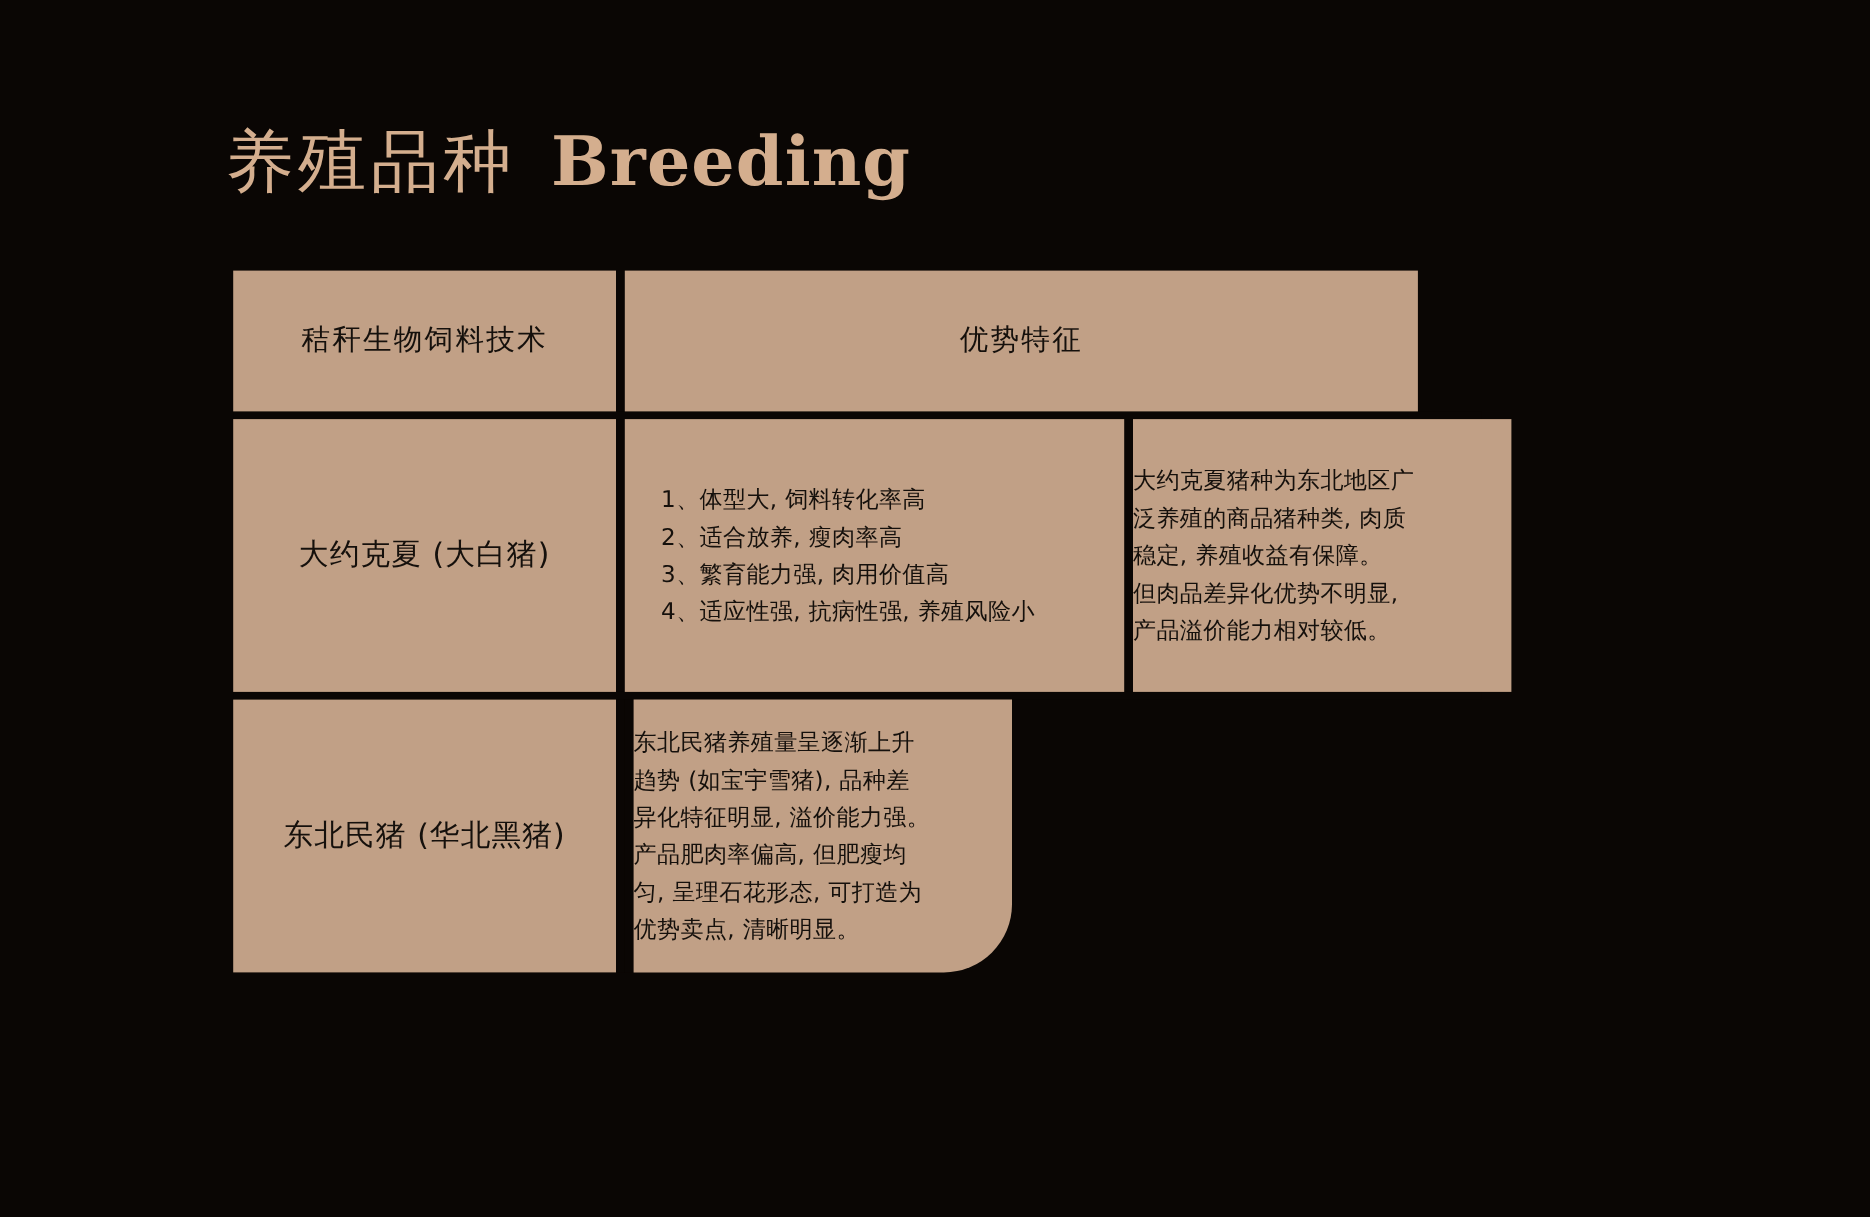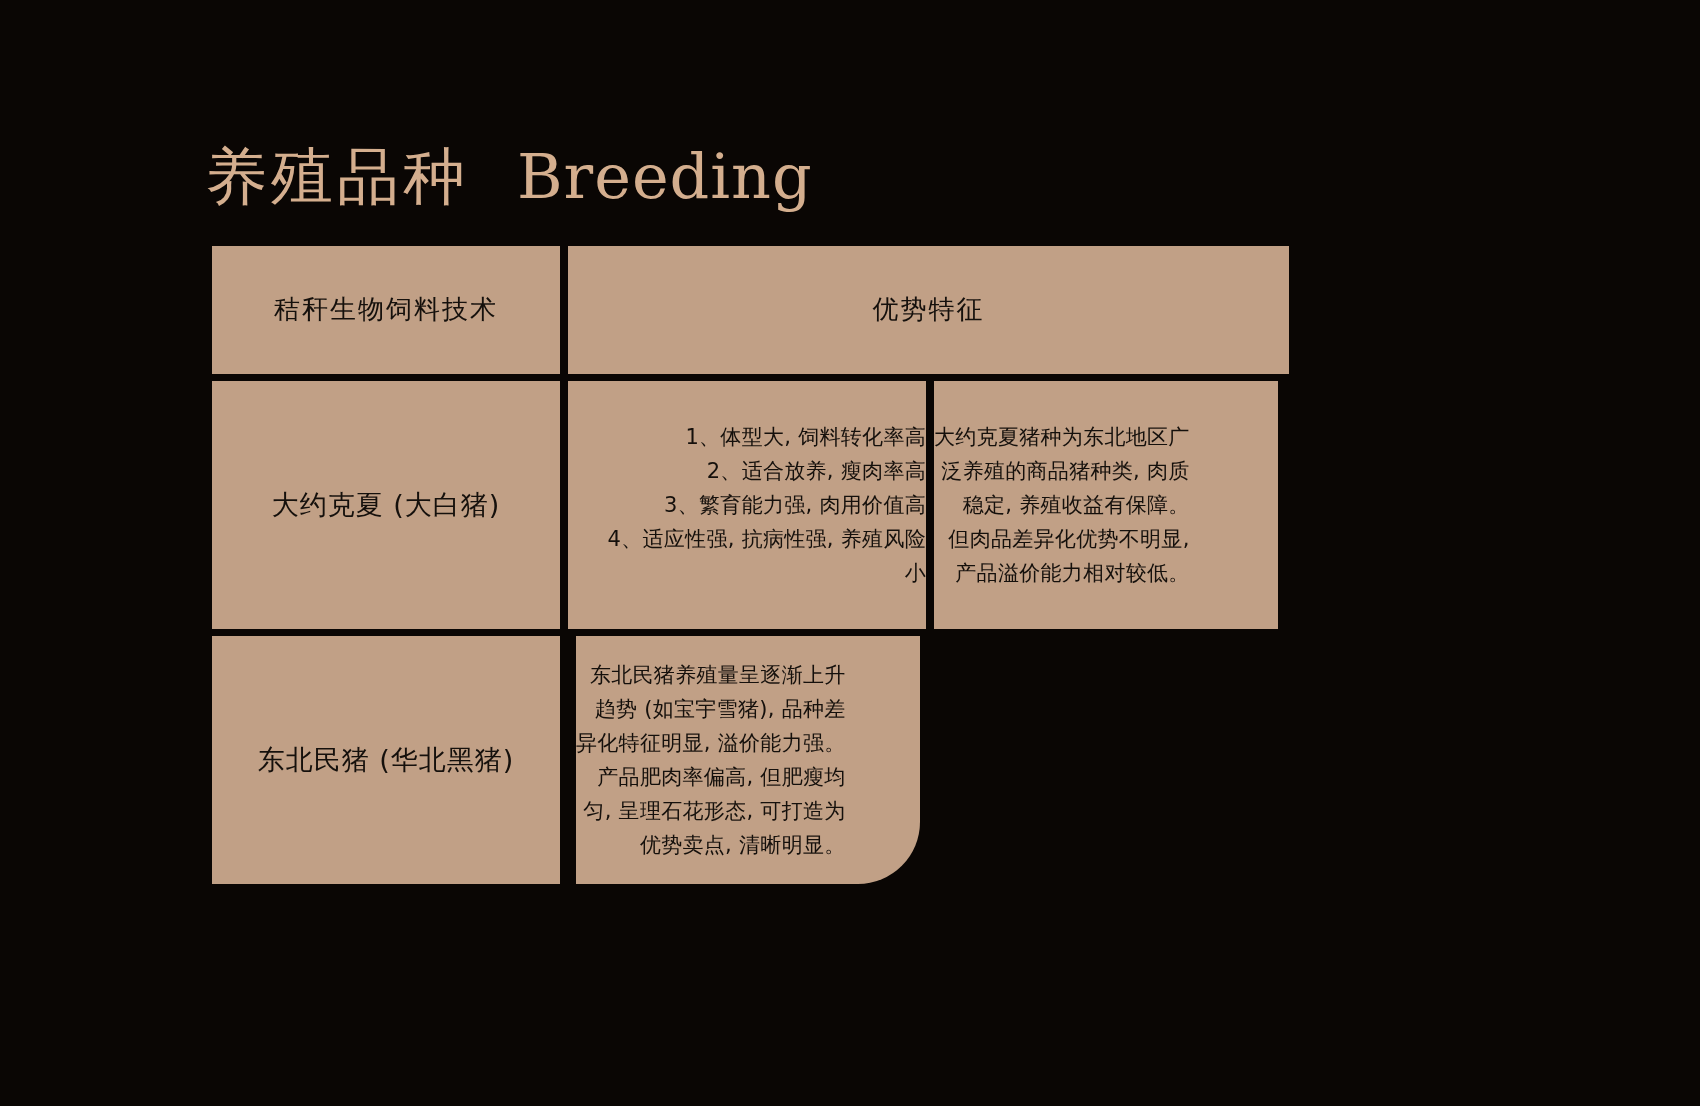--- a/index.html
+++ b/index.html
@@ -14,38 +14,38 @@
     position: relative;
     width: 1700px;
     height: 1106px;
     background: #0a0604;
   }
 
   
   .title-row {
     position: absolute;
     left: 205px;
-    top: 146px;
+    top: 116px;
     display: flex;
     align-items: baseline;
     color: #d3ac8c;
     white-space: nowrap;
   }
   .title-cn {
     font-size: 62px;
     font-weight: 300;
     letter-spacing: 4px;
     line-height: 1;
     color: #d4ae8e;
     font-family: "DejaVu Sans", "Liberation Sans", sans-serif;
   }
   .title-en {
     font-size: 62px;
-    font-weight: 400;
-    margin-left: 48px;
+    font-weight: 700;
+    margin-left: 32px;
     line-height: 1;
     letter-spacing: 1px;
     color: #d4ae8e;
     font-family: "DejaVu Serif", "Liberation Serif", serif;
   }
 
   
   .table {
     position: absolute;
     left: 212px;
@@ -75,32 +75,31 @@
     justify-content: center;
     text-align: center;
   }
   .cell.left {
     justify-content: flex-start;
     text-align: left;
   }
 
   .col-1 { width: 348px; flex: none; }
   .col-sep { width: 8px; flex: none; background: #0a0604; }
-  .col-2 { width: 358px; flex: none; }
+  .col-2 { width: 454px; flex: none; }
   .col-3 { width: 344px; flex: none; }
   .col-wide { width: 721px; flex: none; }
 
   .cell-text {
     color: #15100c;
     font-size: 25px;
     line-height: 1.05;
     letter-spacing: 1px;
     font-family: "DejaVu Sans", "Liberation Sans", sans-serif;
     font-weight: 400;
-    text-align: right;
   }
   .header-text {
     font-size: 26px;
     letter-spacing: 2px;
   }
   .breed-name {
     font-size: 27px;
     letter-spacing: 1px;
   }
   .list-text {

